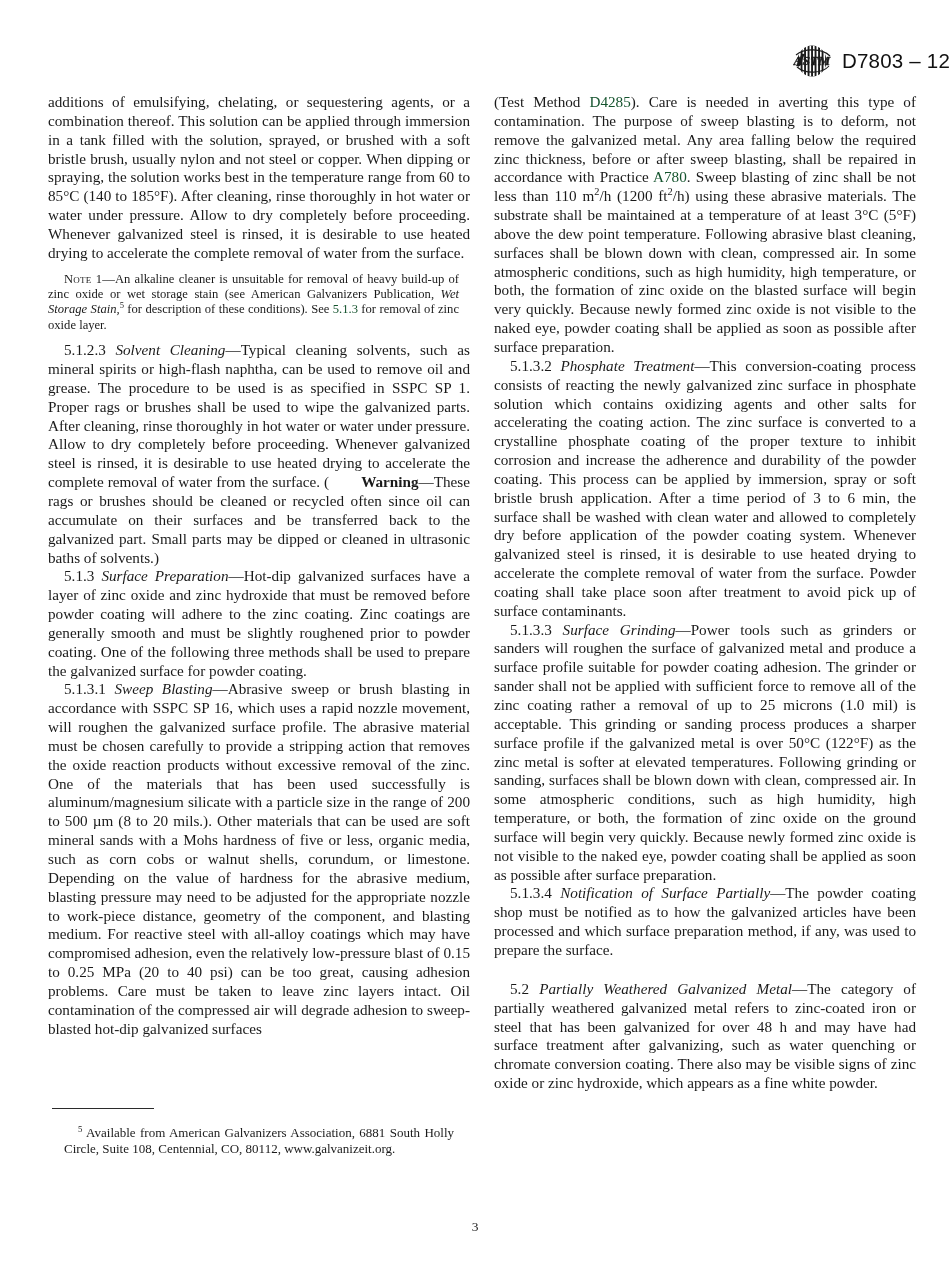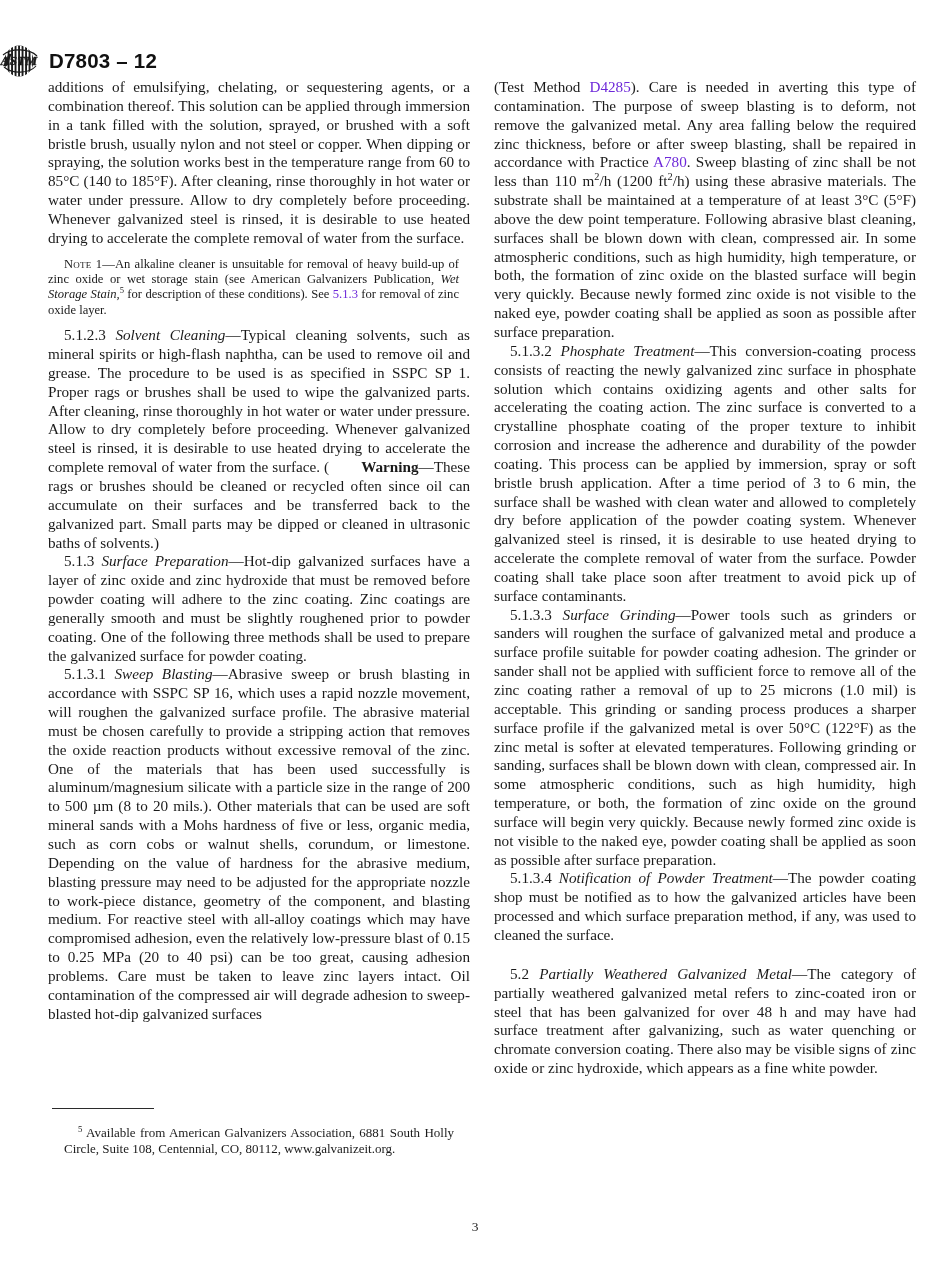--- a/index.html
+++ b/index.html
@@ -23,41 +23,41 @@
   }
 
   
   .page-header {
     position: absolute;
     top: 44px;
     left: 0;
     width: 950px;
     display: flex;
     align-items: center;
-    justify-content: flex-start;
+    justify-content: flex-end;
     gap: 9px;
   }
   .astm-logo {
     width: 40px;
     height: 34px;
     display: block;
   }
   .header-designation {
     font-family: "Liberation Sans", "DejaVu Sans", sans-serif;
     font-size: 20.5px;
-    font-weight: bold;
+    font-weight: normal;
     letter-spacing: 0.2px;
     color: #111;
     white-space: nowrap;
   }
 
   
   .columns {
     position: absolute;
-    top: 78px;
+    top: 93px;
     left: 48px;
     width: 868px;
     display: flex;
     gap: 24px;
   }
   .col {
     width: 422px;
     position: relative;
   }
 
@@ -79,21 +79,21 @@
     text-align: justify;
     text-indent: 16px;
   }
   .smallcaps {
     font-variant: small-caps;
     font-size: 12.6px;
     letter-spacing: 0.2px;
   }
   .it { font-style: italic; }
   .bd { font-weight: bold; margin-left: 32px; }
-  .lnk { color: #6d28d9; }
+  .lnk { color: #14532d; }
   sup {
     font-size: 0.68em;
     vertical-align: super;
     line-height: 0;
   }
 
   
   .footnote-block {
     position: absolute;
     left: 48px;
@@ -191,21 +191,21 @@
         <span class="it">Phosphate Treatment</span><span>—</span><span>This conversion-coating process consists of reacting the newly galvanized zinc surface in phosphate solution which contains oxidizing agents and other salts for accelerating the coating action. The zinc surface is converted to a crystalline phosphate coating of the proper texture to inhibit corrosion and increase the adherence and durability of the powder coating. This process can be applied by immersion, spray or soft bristle brush application. After a time period of 3 to 6 min, the surface shall be washed with clean water and allowed to completely dry before application of the powder coating system. Whenever galvanized steel is rinsed, it is desirable to use heated drying to accelerate the complete removal of water from the surface. Powder coating shall take place soon after treatment to avoid pick up of surface contaminants.</span>
       </p>
 
       <p class="para">
         <span>5.1.3.3</span>
         <span class="it">Surface Grinding</span><span>—</span><span>Power tools such as grinders or sanders will roughen the surface of galvanized metal and produce a surface profile suitable for powder coating adhesion. The grinder or sander shall not be applied with sufficient force to remove all of the zinc coating rather a removal of up to 25 microns (1.0 mil) is acceptable. This grinding or sanding process produces a sharper surface profile if the galvanized metal is over 50°C (122°F) as the zinc metal is softer at elevated temperatures. Following grinding or sanding, surfaces shall be blown down with clean, compressed air. In some atmospheric conditions, such as high humidity, high temperature, or both, the formation of zinc oxide on the ground surface will begin very quickly. Because newly formed zinc oxide is not visible to the naked eye, powder coating shall be applied as soon as possible after surface preparation.</span>
       </p>
 
       <p class="para">
         <span>5.1.3.4</span>
-        <span class="it">Notification of Powder Treatment</span><span>—</span><span>The powder coating shop must be notified as to how the galvanized articles have been processed and which surface preparation method, if any, was used to cleaned the surface.</span>
+        <span class="it">Notification of Surface Partially</span><span>—</span><span>The powder coating shop must be notified as to how the galvanized articles have been processed and which surface preparation method, if any, was used to prepare the surface.</span>
       </p>
 
       <p class="para" style="margin-top:20px;">
         <span>5.2</span>
         <span class="it">Partially Weathered Galvanized Metal</span><span>—</span><span>The category of partially weathered galvanized metal refers to zinc-coated iron or steel that has been galvanized for over 48 h and may have had surface treatment after galvanizing, such as water quenching or chromate conversion coating. There also may be visible signs of zinc oxide or zinc hydroxide, which appears as a fine white powder.</span>
       </p>
 
     </div>
   </div>
 

